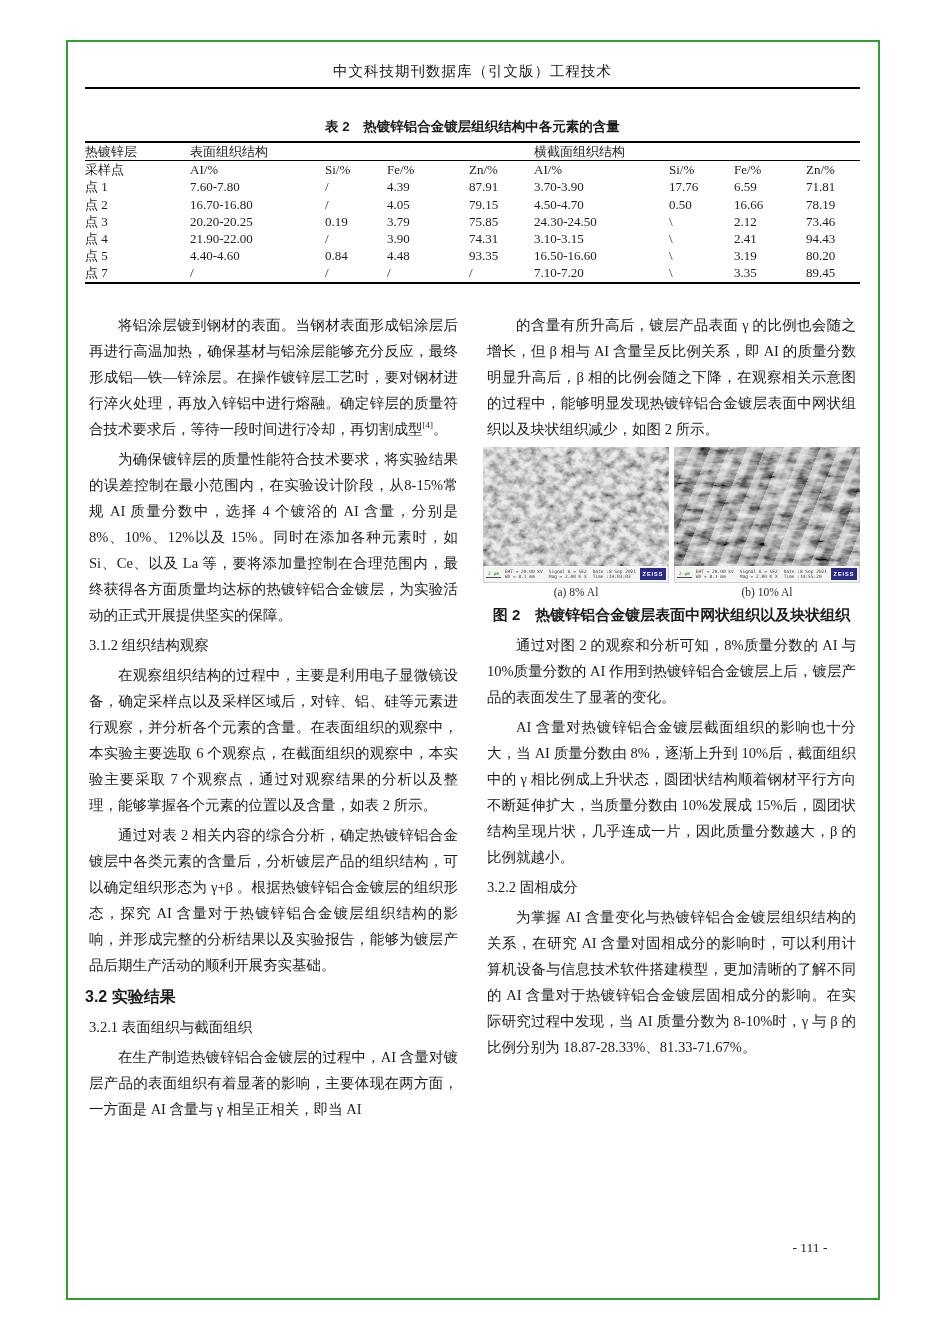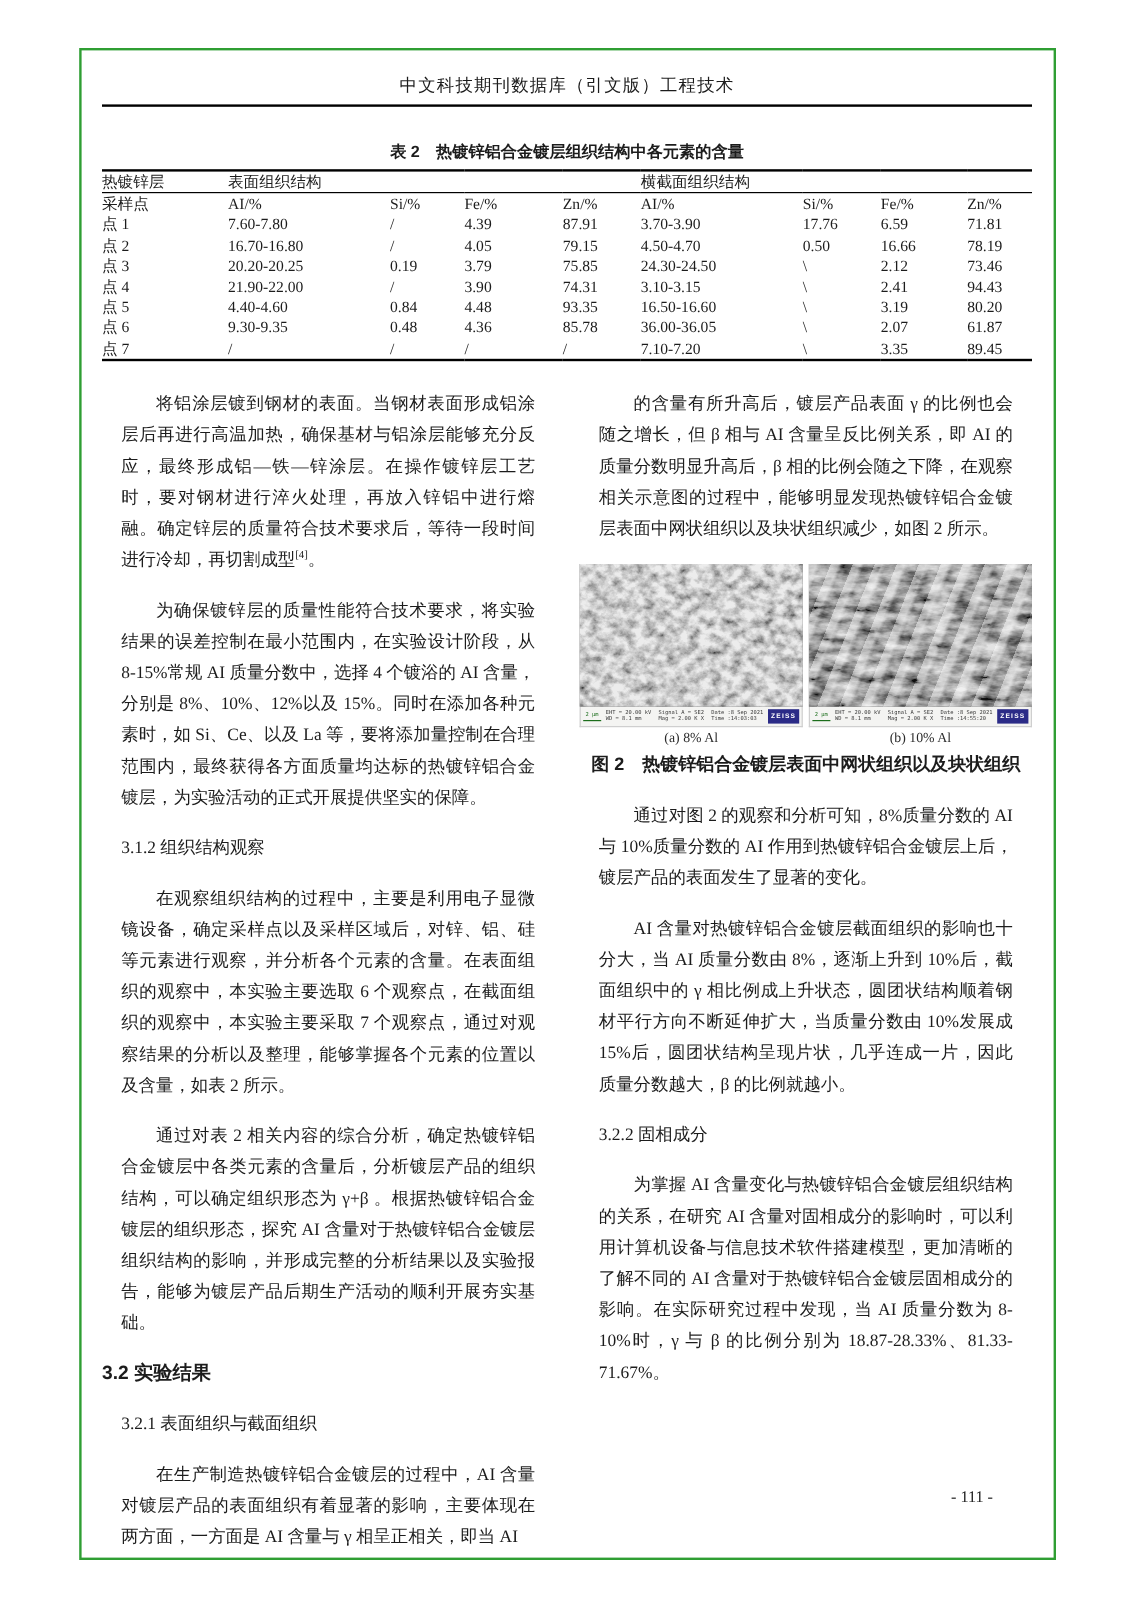--- a/index.html
+++ b/index.html
@@ -16,21 +16,21 @@
   table.elems{position:absolute;left:85px;top:141px;width:775px;border-collapse:collapse;
               table-layout:fixed;border-top:2.5px solid #000;}
   table.elems td{height:17.2px;padding:0;font-size:13px;line-height:17px;text-align:left;
                  white-space:nowrap;font-family:"Liberation Serif","DejaVu Serif",serif;}
   table.elems td.gh{border-bottom:1.3px solid #000;}
   table.elems tr.last td{border-bottom:2.5px solid #000;}
   .col{position:absolute;top:308px;width:377px;text-align:justify;
        font-size:14.5px;line-height:26px;}
   .col-left{left:85px;}
   .col-right{left:483px;}
-  .blk{margin:16px;}
+  .blk{margin:4px;}
   .blk.p{text-indent:2em;}
   .blk.h3{text-indent:0;}
   .blk.h2{font-family:"Liberation Sans","DejaVu Sans",sans-serif;font-weight:bold;
           font-size:16px;margin:6px 0 4px 0;text-indent:0;}
   sup.fn{font-size:9px;line-height:0;}
   
   .figure{margin:5px 0 2px 0;}
   .micro-row{display:flex;gap:5px;}
   .micro{width:186px;}
   .semwrap{position:relative;width:186px;height:119px;overflow:hidden;background:#8d8d8d;}
@@ -140,31 +140,20 @@
         <tr>
           <td>点 5</td>
           <td>4.40-4.60</td>
           <td>0.84</td>
           <td>4.48</td>
           <td>93.35</td>
           <td>16.50-16.60</td>
           <td>\</td>
           <td>3.19</td>
           <td>80.20</td>
-        </tr>
-        <tr>
-          <td>点 6</td>
-          <td>9.30-9.35</td>
-          <td>0.48</td>
-          <td>4.36</td>
-          <td>85.78</td>
-          <td>36.00-36.05</td>
-          <td>\</td>
-          <td>2.07</td>
-          <td>61.87</td>
         </tr>
         <tr class="last">
           <td>点 7</td>
           <td>/</td>
           <td>/</td>
           <td>/</td>
           <td>/</td>
           <td>7.10-7.20</td>
           <td>\</td>
           <td>3.35</td>

